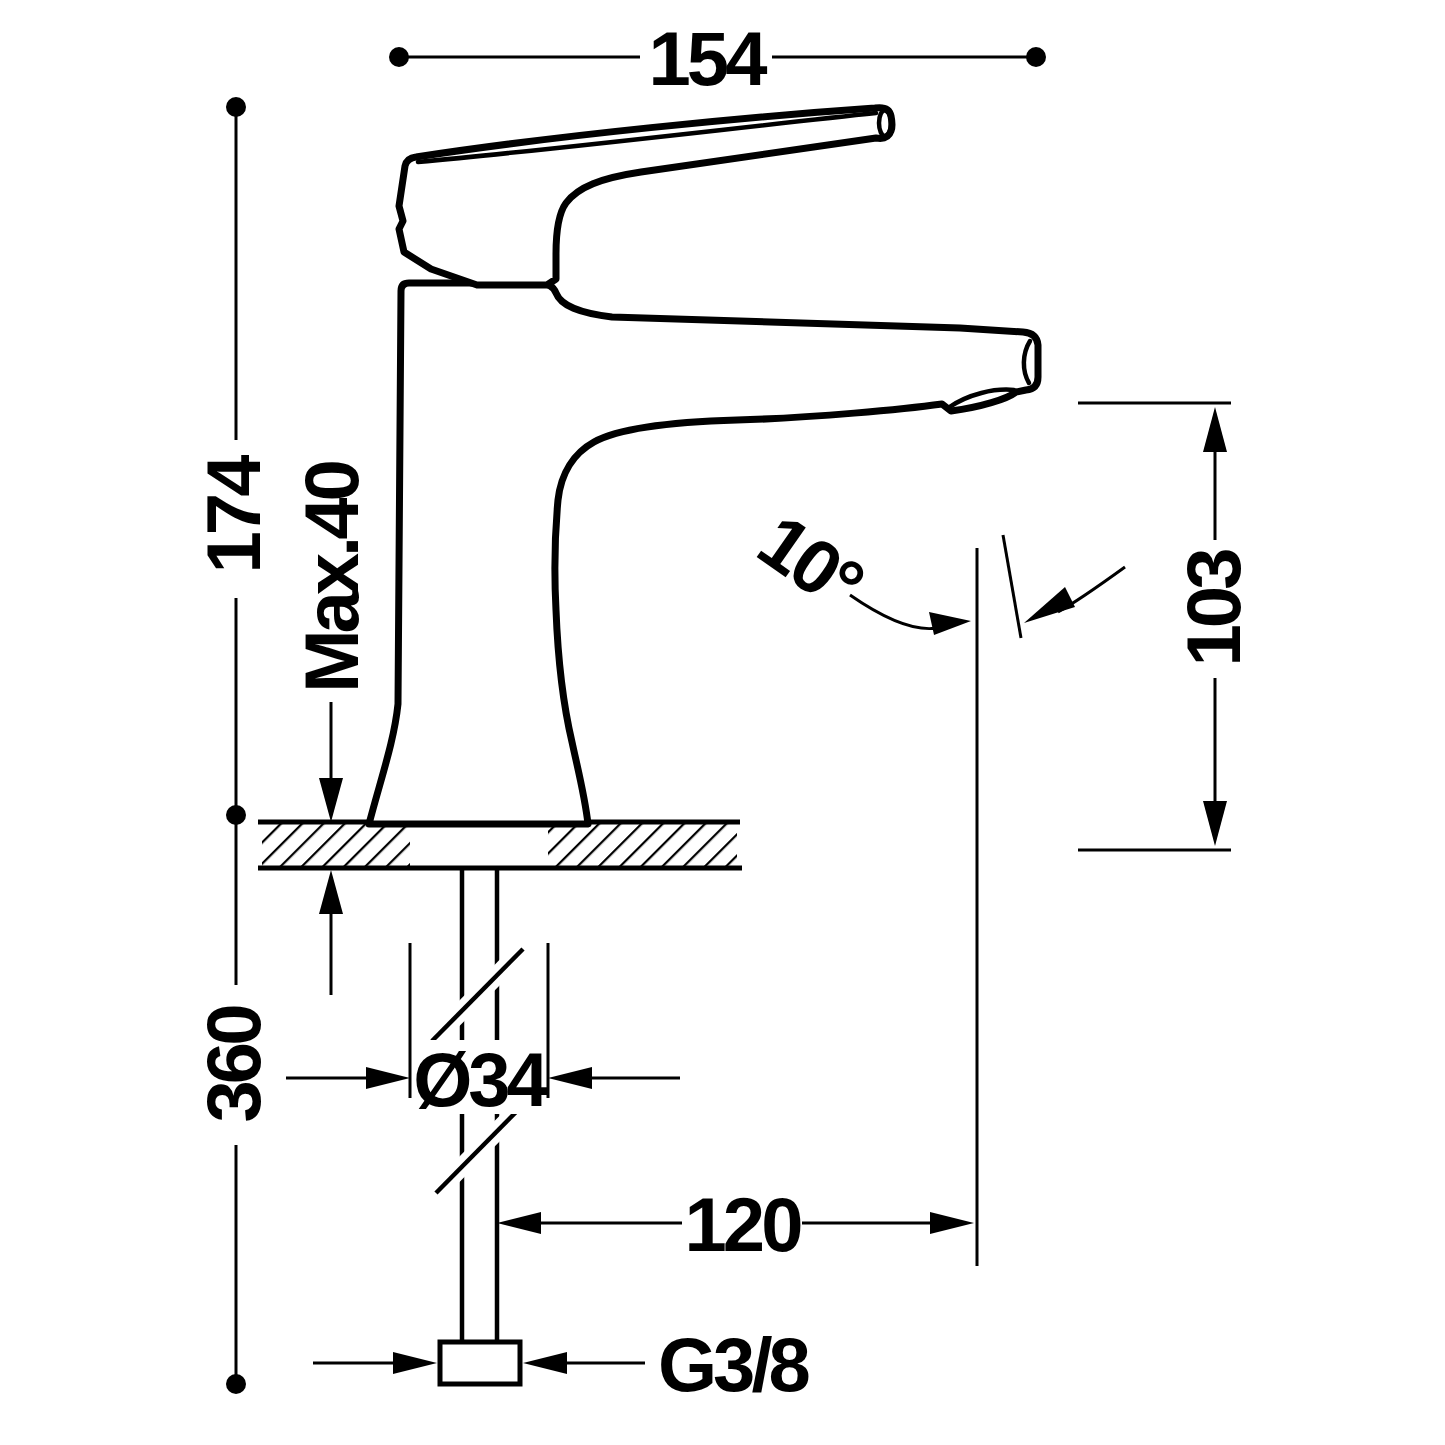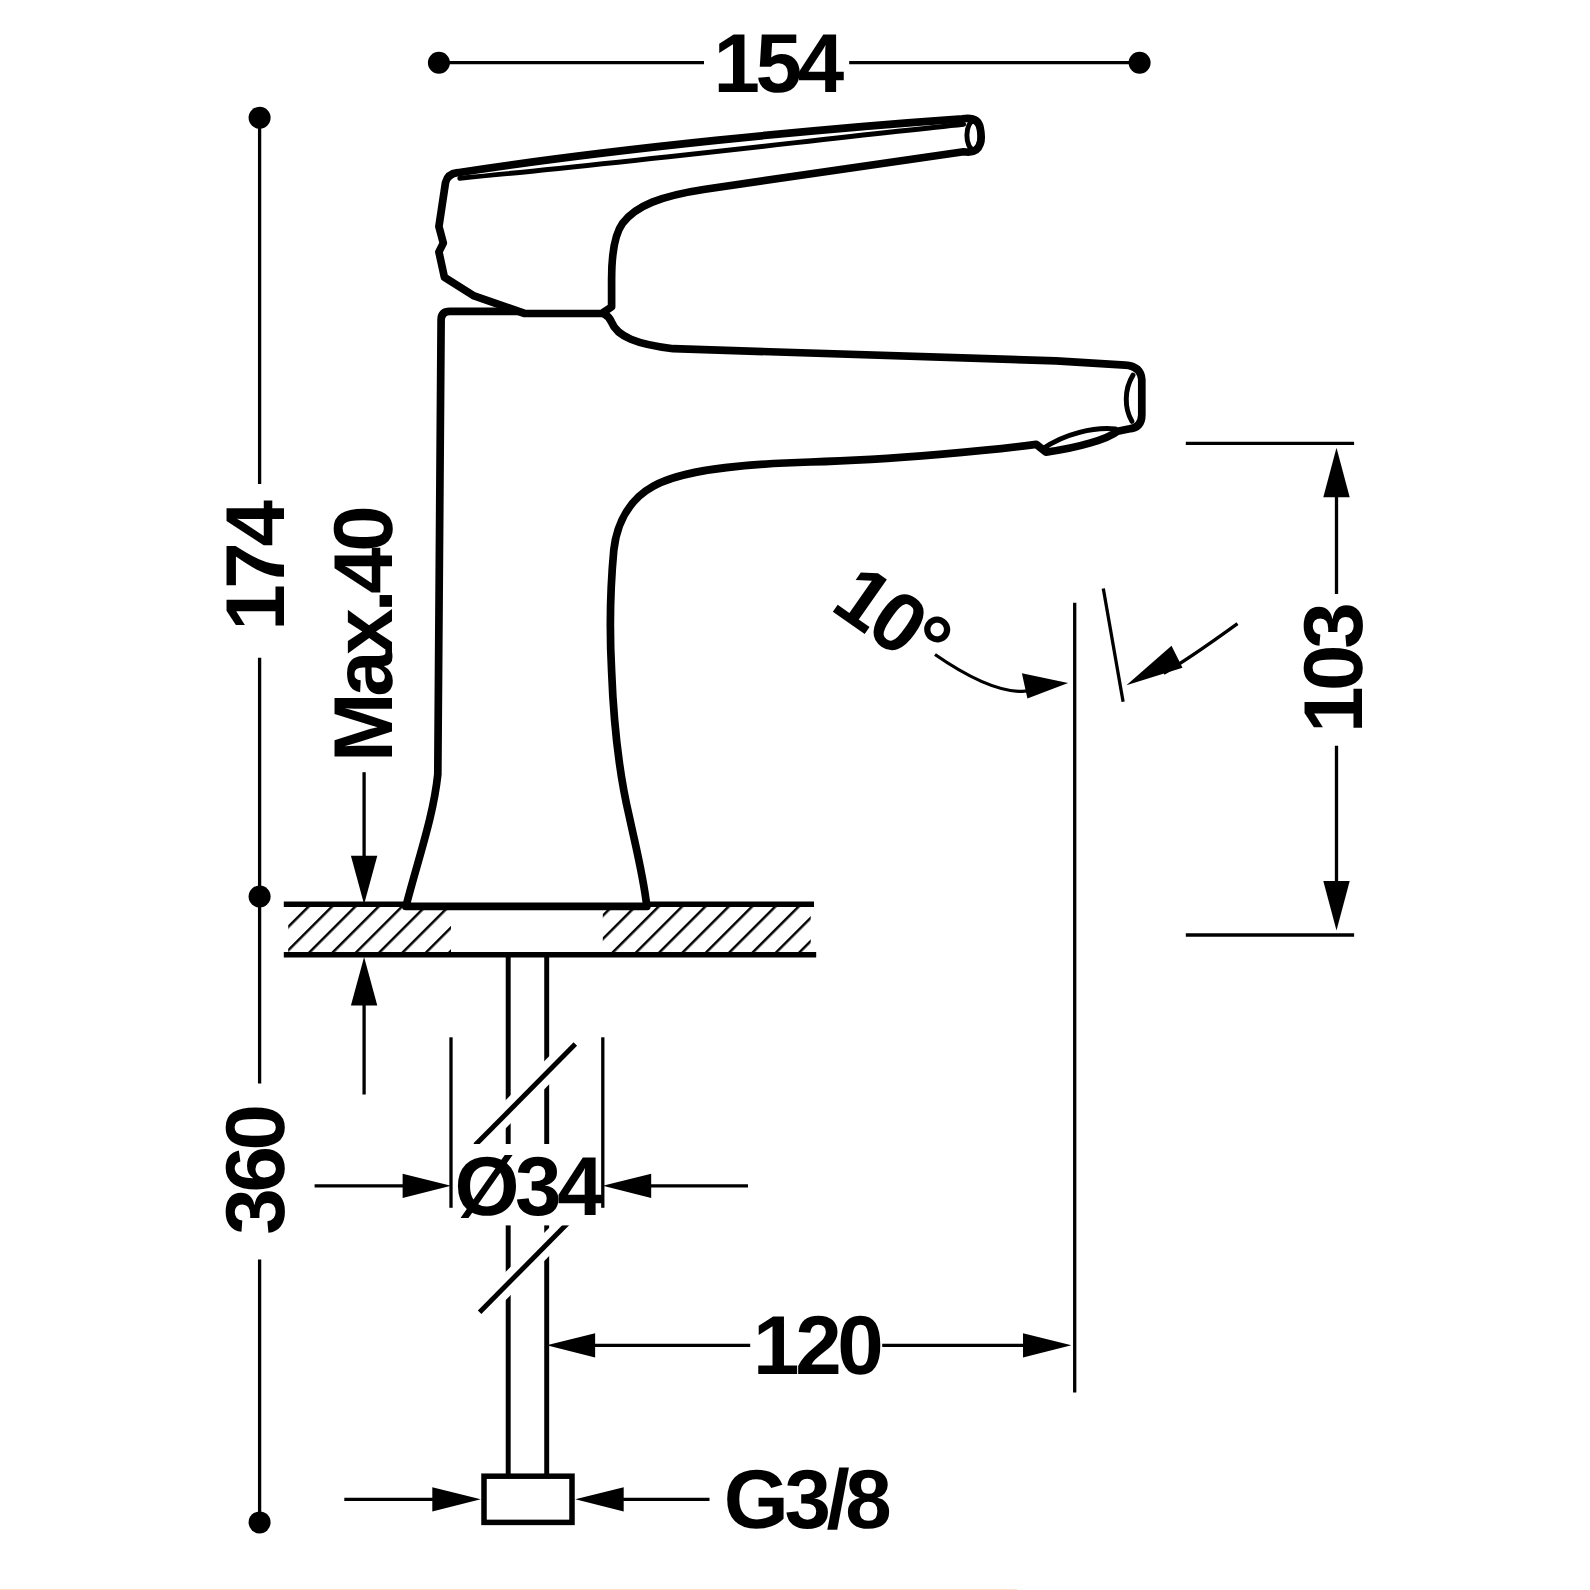--- a/index.html
+++ b/index.html
@@ -1,20 +1,20 @@
 <!DOCTYPE html>
 <html><head>
 <meta charset="utf-8">
 <style>
   html, body { margin: 0; padding: 0; background: #ffffff; }
   .stage {
     position: relative;
     width: 1445px;
     height: 1445px;
-    background: #f97316;
+    background: #b91c1c;
     overflow: hidden;
   }
   svg { display: block; }
   .dim-text {
     font-family: "Liberation Sans", "DejaVu Sans", sans-serif;
     font-weight: bold;
     font-size: 76px;
     letter-spacing: -4px;
     fill: #000000;
   }

